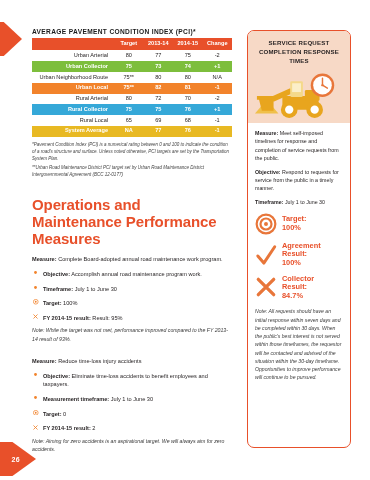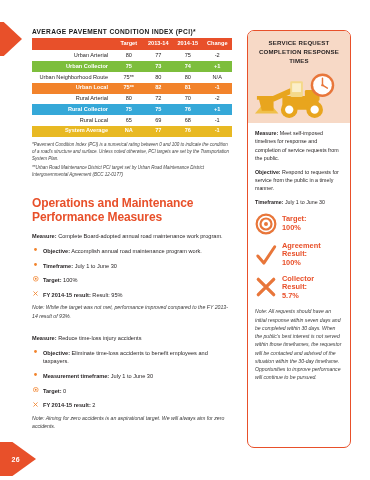--- a/index.html
+++ b/index.html
@@ -55,21 +55,21 @@
   tr.r-plain td.cat{color:#231f20;}
 
   .footnote{
     font-size:4.5px;line-height:1.55;color:#444;font-style:italic;
     margin-top:5px;width:200px;
   }
   .footnote p{margin:0 0 2px 0;}
 
   
   .ops-head{
-    font-size:12px;font-weight:bold;color:#E8502A;
+    font-size:15px;font-weight:bold;color:#E8502A;
     margin-top:18px;margin-bottom:8px;letter-spacing:-.1px;
   }
   .measure-line{
     font-size:5.6px;color:#231f20;line-height:1.5;margin:0 0 6px 0;
   }
   .measure-line b{font-weight:bold;}
   ul.bullets{list-style:none;margin:0;padding:0;}
   ul.bullets li{
     position:relative;padding-left:11px;margin-bottom:6px;
     font-size:5.6px;color:#231f20;line-height:1.55;
@@ -379,21 +379,21 @@
 
       <div class="metric">
         <span class="mi">
           <svg width="22" height="22" viewBox="0 0 40 40">
             <path d="M6 6 L34 34 M34 6 L6 34" stroke="#E8763A" stroke-width="6" stroke-linecap="round"></path>
           </svg>
         </span>
         <span class="mt">
           <span>Collector</span><br>
           <span>Result:</span><br>
-          <span>5.7%</span>
+          <span>84.7%</span>
         </span>
       </div>
 
     </div>
 
     <p class="side-note">Note: All requests should have an initial response within seven days and be completed within 30 days. When the public's best interest is not served within those timeframes, the requestor will be contacted and advised of the situation within the 30-day timeframe. Opportunities to improve performance will continue to be pursued.</p>
   </div>
 </div>
 
 </body></html>

